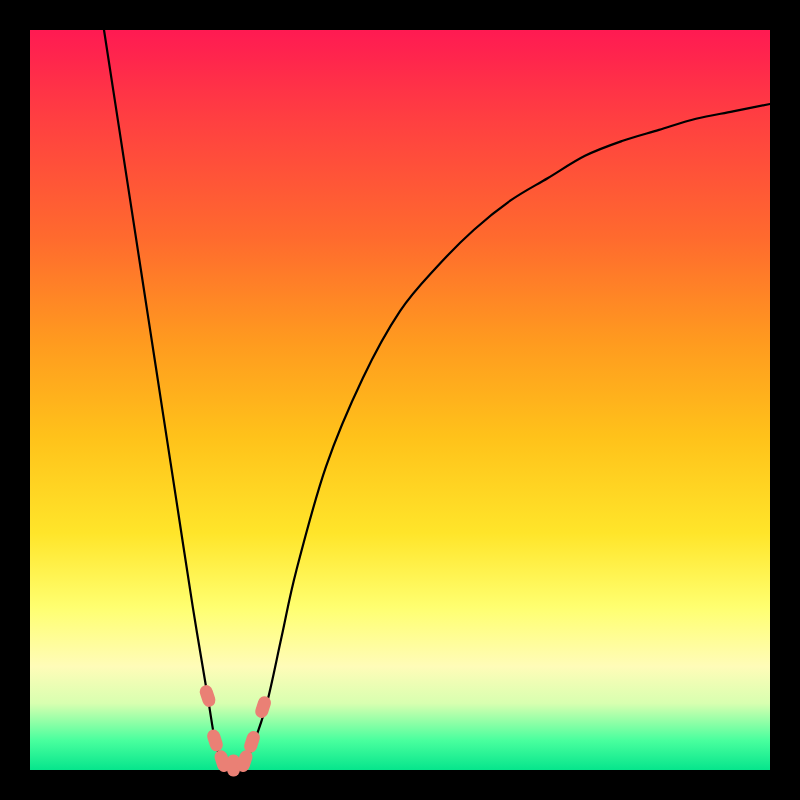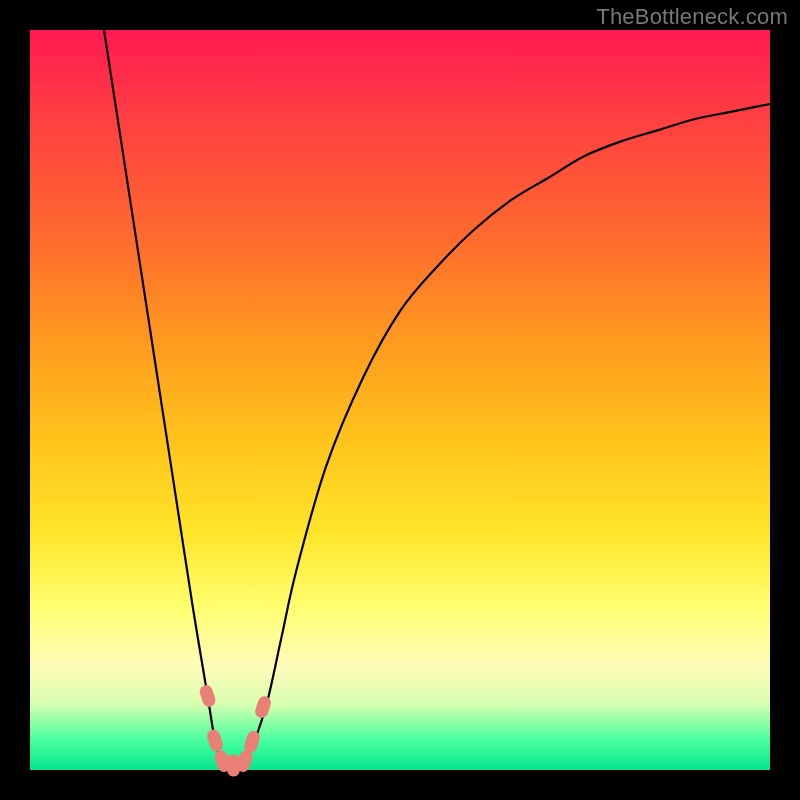--- a/index.html
+++ b/index.html
@@ -55,21 +55,20 @@
     left: 0;
     width: 740px;
     height: 740px;
     overflow: visible;
   }
 </style>
 </head>
 <body>
 
 <div class="frame">
-  <div class="watermark">TheBottleneck.com</div>
   <div class="plot-area">
     <svg class="curve" viewBox="0 0 740 740" preserveAspectRatio="none">
       <path id="bottleneck-path" fill="none" stroke="#000000" stroke-width="2.2" stroke-linecap="round" stroke-linejoin="round" d="M 74.00 0.00 C 76.47 16.03, 83.87 64.13, 88.80 96.20 C 93.73 128.27, 98.67 160.33, 103.60 192.40 C 108.53 224.47, 113.47 256.53, 118.40 288.60 C 123.33 320.67, 128.27 352.73, 133.20 384.80 C 138.13 416.87, 143.07 448.93, 148.00 481.00 C 152.93 513.07, 157.87 546.37, 162.80 577.20 C 167.73 608.03, 173.90 643.80, 177.60 666.00 C 181.30 688.20, 182.53 699.30, 185.00 710.40 C 187.47 721.50, 189.93 727.67, 192.40 732.60 C 194.87 737.53, 197.33 738.77, 199.80 740.00 C 202.27 741.23, 204.73 741.23, 207.20 740.00 C 209.67 738.77, 212.13 736.30, 214.60 732.60 C 217.07 728.90, 218.30 727.67, 222.00 717.80 C 225.70 707.93, 231.87 691.90, 236.80 673.40 C 241.73 654.90, 246.67 629.00, 251.60 606.80 C 256.53 584.60, 259.00 568.57, 266.40 540.20 C 273.80 511.83, 284.90 468.67, 296.00 436.60 C 307.10 404.53, 320.67 373.70, 333.00 347.80 C 345.33 321.90, 357.67 299.70, 370.00 281.20 C 382.33 262.70, 394.67 250.37, 407.00 236.80 C 419.33 223.23, 431.67 210.90, 444.00 199.80 C 456.33 188.70, 468.67 178.83, 481.00 170.20 C 493.33 161.57, 505.67 155.40, 518.00 148.00 C 530.33 140.60, 542.67 131.97, 555.00 125.80 C 567.33 119.63, 579.67 115.32, 592.00 111.00 C 604.33 106.68, 616.67 103.60, 629.00 99.90 C 641.33 96.20, 653.67 91.88, 666.00 88.80 C 678.33 85.72, 690.67 83.87, 703.00 81.40 C 715.33 78.93, 733.83 75.23, 740.00 74.00"></path>
       <g id="marker-group">
           <rect x="171.10" y="655.00" width="13" height="22" rx="6" ry="7" fill="#ea8075" transform="rotate(-18 177.60 666.00)"></rect>
           <rect x="178.50" y="699.40" width="13" height="22" rx="6" ry="7" fill="#ea8075" transform="rotate(-18 185.00 710.40)"></rect>
           <rect x="185.90" y="720.12" width="13" height="22" rx="6" ry="7" fill="#ea8075" transform="rotate(-18 192.40 731.12)"></rect>
           <rect x="197.00" y="724.56" width="13" height="22" rx="6" ry="7" fill="#ea8075" transform="rotate(0 203.50 735.56)"></rect>
           <rect x="208.10" y="720.12" width="13" height="22" rx="6" ry="7" fill="#ea8075" transform="rotate(18 214.60 731.12)"></rect>
           <rect x="215.50" y="700.88" width="13" height="22" rx="6" ry="7" fill="#ea8075" transform="rotate(18 222.00 711.88)"></rect>

